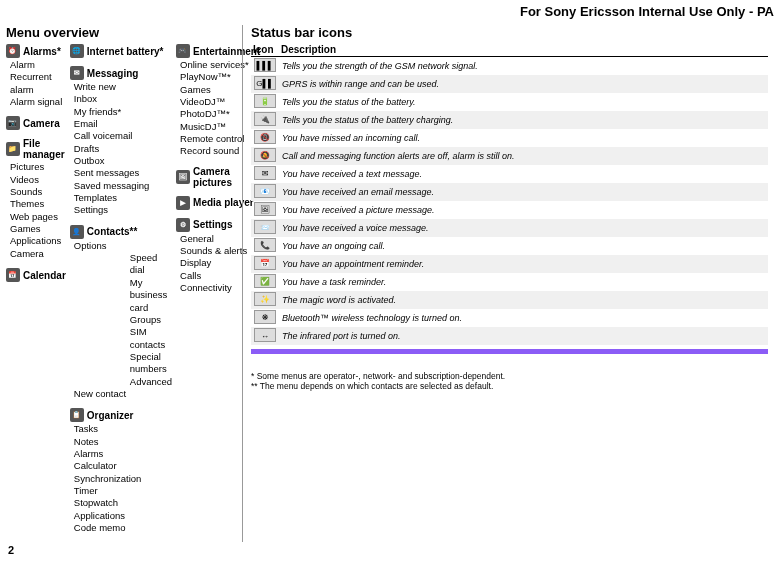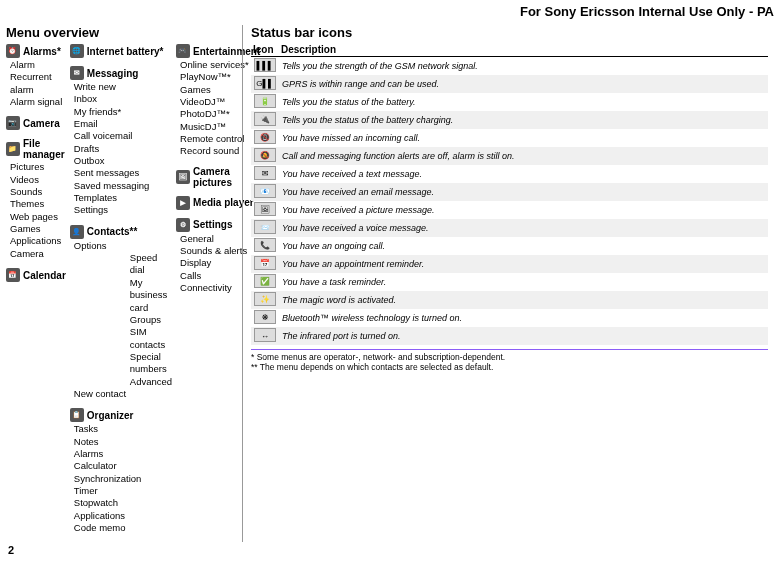--- a/index.html
+++ b/index.html
@@ -107,22 +107,22 @@
     .status-table tr:nth-child(even) td {
       background: #f0f0f0;
     }
     .status-table td.desc-cell {
       font-style: italic;
       font-size: 9.5px;
     }
     .footnotes {
       font-size: 8.5px;
       margin-top: 4px;
-      border-top: 1px solid #8b5cf6;
-      padding-top: 2px;
+      border-top: 5px solid #8b5cf6;
+      padding-top: 17px;
     }
     .page-number {
       position: absolute;
       bottom: 6px;
       left: 8px;
       font-size: 11px;
       font-weight: bold;
     }
   </style>
 </head>

